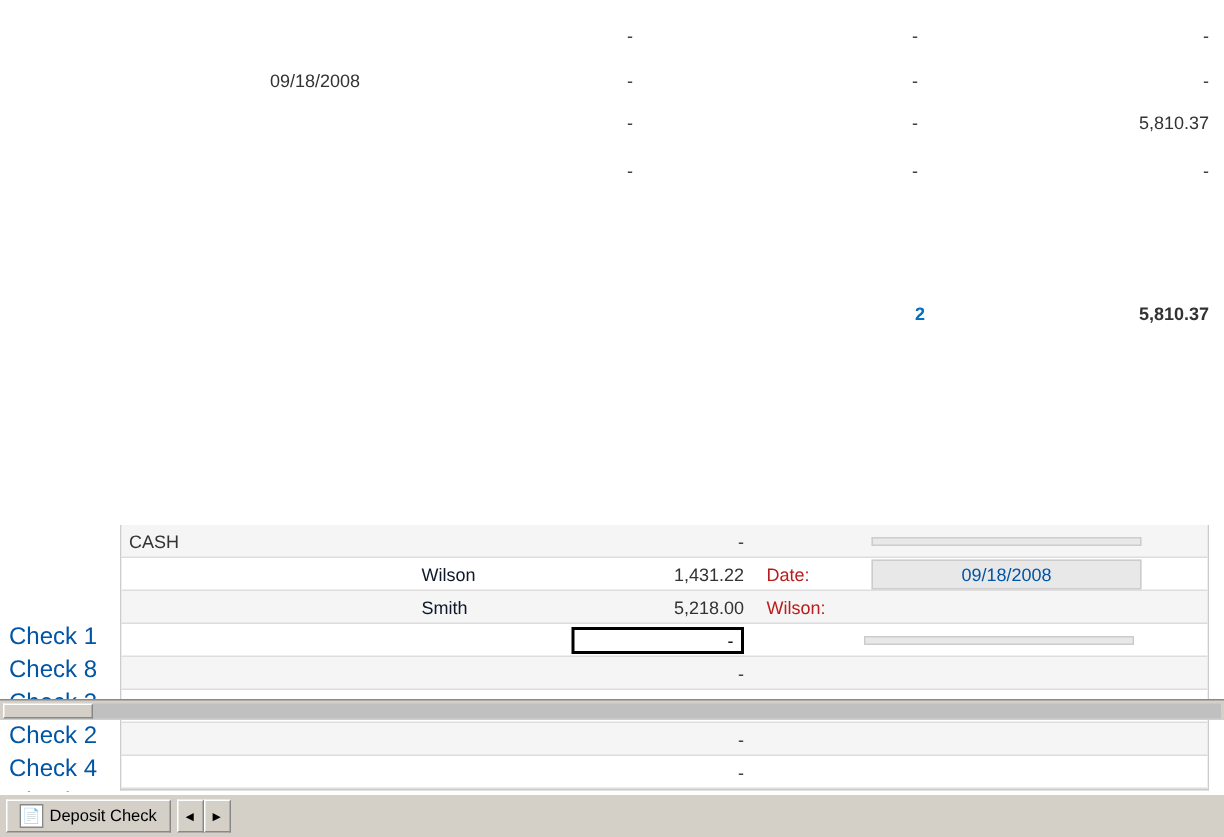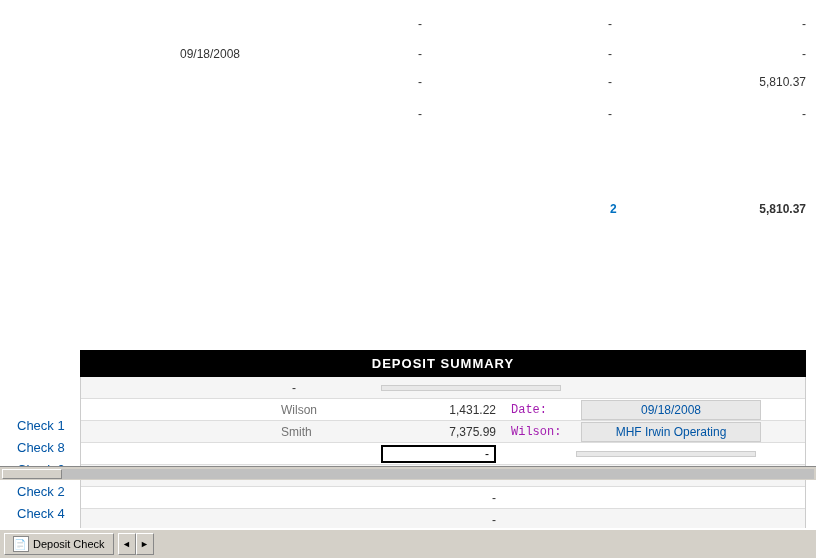--- a/index.html
+++ b/index.html
@@ -104,36 +104,35 @@
     }
 
     .d-label {
       width: 200px;
       padding-left: 5px;
       color: #333;
     }
 
     .d-name {
       width: 100px;
-      color: #737373;
+      color: #0f172a;
       font-weight: normal;
     }
 
     .d-amount {
       width: 120px;
       text-align: right;
       padding-right: 5px;
       color: #333;
     }
 
     .d-meta-label {
       width: 80px;
-      color: #a21caf;
+      color: #b91c1c;
       padding-left: 10px;
-      font-family: Liberation Mono, monospace;
     }
 
     .d-meta-value {
       width: 180px;
       background: #e8e8e8;
       padding: 2px 5px;
       color: #0055a5;
       text-align: center;
       border: 1px solid #ccc;
     }
@@ -157,22 +156,21 @@
       left: 0;
       width: 80px;
     }
 
     .check-label-item {
       height: 22px;
       display: flex;
       align-items: center;
       padding-left: 6px;
       color: #0055a5;
-      font-size: 13px;
-      margin-left: 11px;
+      font-size: 16px;
     }
 
     
     .taskbar {
       position: absolute;
       bottom: 0;
       left: 0;
       right: 0;
       height: 30px;
       background: #d4d0c8;
@@ -299,44 +297,43 @@
     <div class="check-label-item">Check 1</div>
     <div class="check-label-item">Check 8</div>
     <div class="check-label-item">Check 3</div>
     <div class="check-label-item">Check 2</div>
     <div class="check-label-item">Check 4</div>
     <div class="check-label-item">Check 6</div>
     <div class="check-label-item">Check 7</div>
   </div>
 
   <div class="deposit-section">
-    <div class="deposit-header">DEPOSIT SUMMARY</div>
     <div class="deposit-body">
 
       <div class="deposit-row deposit-row-cash">
+        <span class="d-label">CASH</span>
         <span class="d-name"></span>
         <span class="d-amount">-</span>
         <span class="d-meta-label"></span>
         <span class="d-meta-value"></span>
       </div>
 
       <div class="deposit-row">
         <span class="d-label"></span>
         <span class="d-name">Wilson</span>
         <span class="d-amount">1,431.22</span>
         <span class="d-meta-label">Date:</span>
         <span class="d-meta-value">09/18/2008</span>
       </div>
 
       <div class="deposit-row">
         <span class="d-label"></span>
         <span class="d-name">Smith</span>
-        <span class="d-amount">7,375.99</span>
+        <span class="d-amount">5,218.00</span>
         <span class="d-meta-label">Wilson:</span>
-        <span class="d-meta-value">MHF Irwin Operating</span>
       </div>
 
       <div class="deposit-row">
         <span class="d-label"></span>
         <span class="d-name"></span>
         <div class="d-input-box">
           <span>-</span>
         </div>
         <span class="d-meta-label"></span>
         <span class="d-meta-value"></span>

